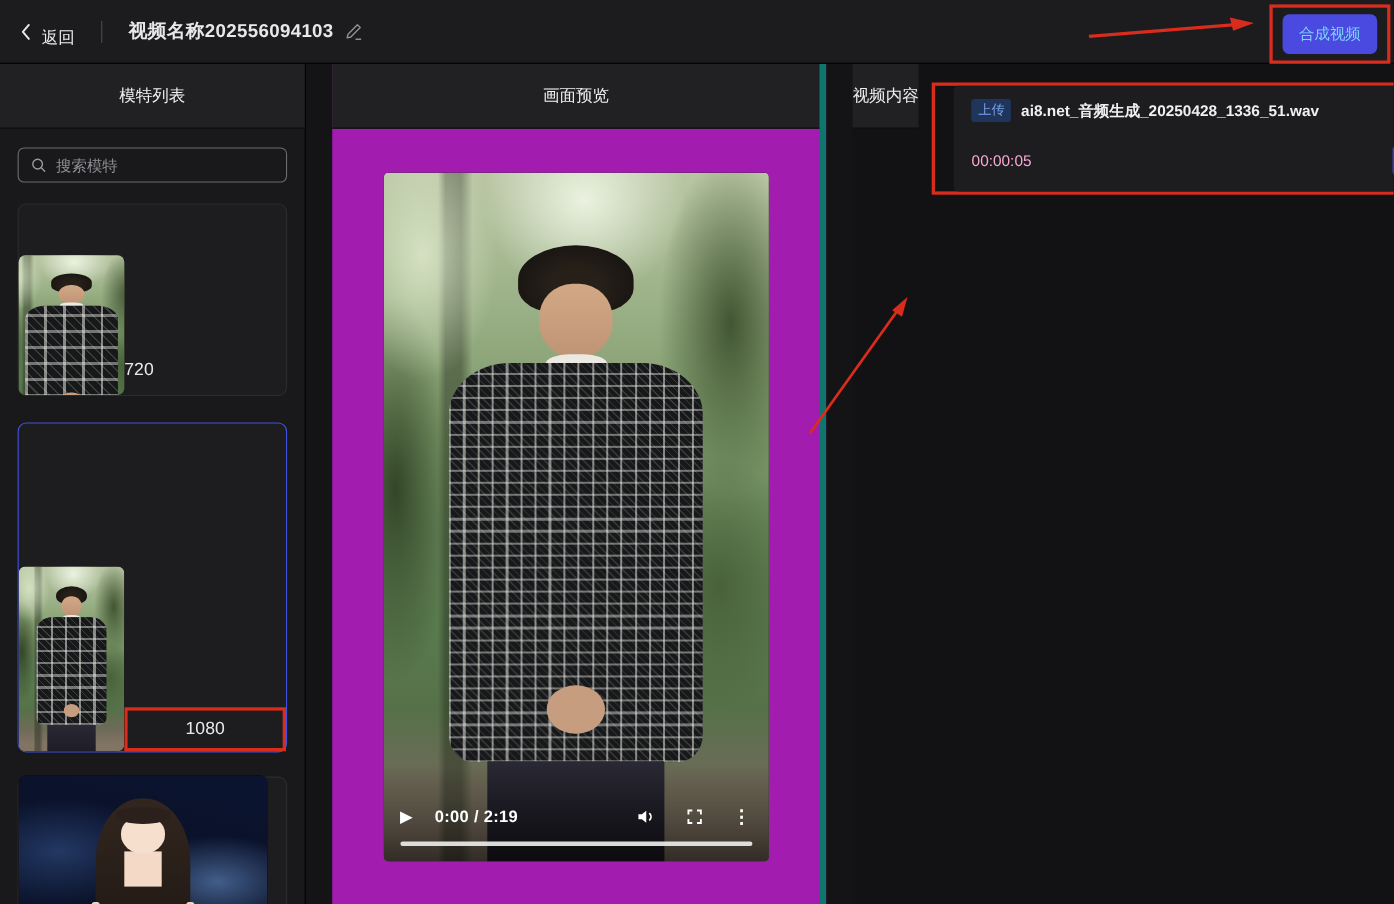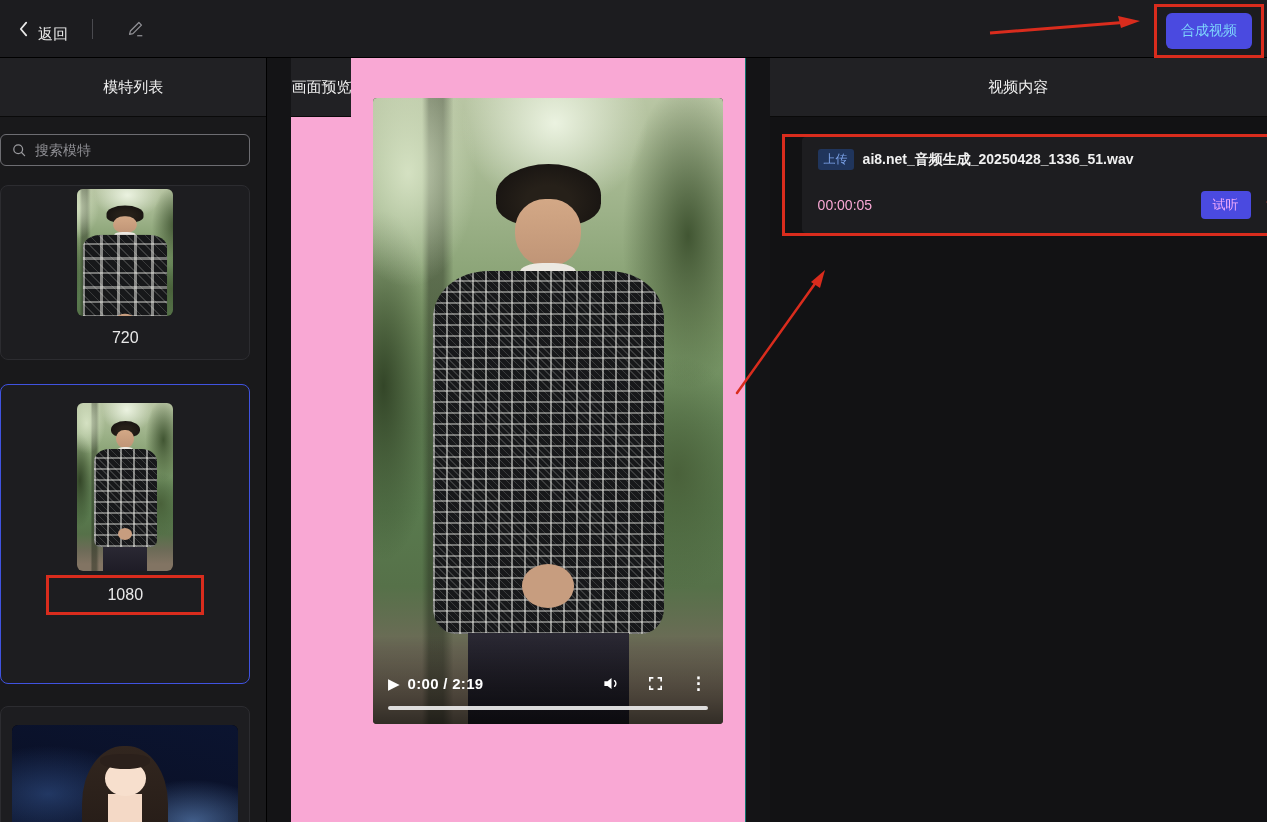--- a/index.html
+++ b/index.html
@@ -40,53 +40,53 @@
 
   
   .main { display:flex; height:764px;gap:24px; }
   .panel-header {
     height:59px; flex:none; background:#212124; border-bottom:1px solid #0a0a0a;
     display:flex; align-items:center; justify-content:center;
     font-size:15px; color:#f0f0f0;
   }
 
   .panel-models { width:278px; border-right:1px solid #000; background:#19191b; display:flex; flex-direction:column; }
-  .models-body { padding:17px 16px 0 0; flex:1; overflow:hidden; }
+  .models-body { padding:17px 16px 0 16px; flex:1; overflow:hidden; }
 
   .searchbox {
     height:32px; border:1px solid #6d6d72; border-radius:6px;
     display:flex; align-items:center; gap:8px; padding:0 10px; margin-bottom:19px;
     background:transparent;
   }
   .searchbox input {
     flex:1; background:transparent; border:none; outline:none;
     color:#ddd; font-size:14px; font-family:"Liberation Sans", sans-serif;
   }
   .searchbox input::placeholder { color:#8e8e93; }
 
   .model-card {
     border:1px solid #2c2c30; background:#1d1d20; border-radius:8px;
-    display:flex; flex-direction:column; align-items:center; cursor:pointer;
+    display:flex; flex-direction:row; align-items:flex-end; cursor:pointer;
   }
   .card-1 { height:175px; padding-top:3px; margin-bottom:24px; }
   .card-2 { height:300px; padding-top:18px; margin-bottom:22px; border-color:var(--selection); }
   .card-3 { height:230px; padding-top:18px; }
   .thumb { position:relative; overflow:hidden; border-radius:6px; background:#000; flex:none; }
   .thumb-sm { width:96px; height:127px; }
   .thumb-md { width:96px; height:168px; }
   .thumb-lg { width:226px; height:230px; }
   .card-label { font-size:16px; color:#e9e9e9; height:44px; display:flex; align-items:center; justify-content:center; }
   .anno-label-box {
     margin-top:4px; border:3px solid var(--annotation);
     width:158px; height:40px; display:flex; align-items:center; justify-content:center;
     font-size:16px; color:#e9e9e9;
   }
 
   
-  .panel-preview { width:472px; border-right:1px solid #0f766e; background:#f9a8d4; display:flex; }
+  .panel-preview { width:472px; border-right:6px solid #0f766e; background:#a21caf; display:flex; flex-direction:column; }
   .preview-body { flex:1; }
   .video {
     width:350px; height:626px; margin:40px auto 0; border-radius:4px;
     position:relative; overflow:hidden; background:#000;
   }
   .scene-wrap { position:absolute; inset:0; }
   .card-1 .scene-wrap { transform:scale(1.32) translateY(5%); transform-origin:50% 22%; }
 
   
   .scene-man {
@@ -144,32 +144,32 @@
   
   .v-controls {
     position:absolute; left:0; right:0; bottom:0; height:88px;
     background:linear-gradient(180deg, rgba(0,0,0,0), rgba(0,0,0,.62));
   }
   .ctrl-row {
     position:absolute; left:15px; right:15px; bottom:30px;
     display:flex; align-items:center; color:#fff;
   }
   .play-glyph { font-size:15px; line-height:1; cursor:pointer; }
-  .v-time { font-size:15px; margin-left:8px; letter-spacing:.3px; font-weight:bold; }
+  .v-time { font-size:15px; margin-left:20px; letter-spacing:.3px; font-weight:bold; }
   .ctrl-spacer { flex:1; }
   .ctrl-icon { display:flex; align-items:center; cursor:pointer; }
   .ctrl-icon + .ctrl-icon { margin-left:26px; }
   .dots { font-size:17px; font-weight:bold; letter-spacing:1px; }
   .v-progress {
     position:absolute; left:15px; right:15px; bottom:14px; height:4px;
     background:rgba(235,235,235,.92); border-radius:2px; cursor:pointer;
   }
 
   
-  .panel-content { width:517px; background:#121214; display:flex; flex-direction:column; }
+  .panel-content { width:517px; background:#121214; display:flex; flex-direction:row; }
   .content-body { flex:1; position:relative; }
   .audio-anno {
     position:absolute; left:12px; top:17px; width:499px; height:102px;
     border:3px solid var(--annotation);
   }
   .audio-card {
     width:100%; height:100%; background:#1d1d20; border-radius:4px;
     padding:12px 16px 14px; display:flex; flex-direction:column; justify-content:space-between;margin-left:17px;
   }
   .audio-row { display:flex; align-items:center; }
@@ -193,20 +193,21 @@
 <header class="topbar">
   <div class="back">
     <span style="display:flex;">
       <svg width="11" height="18" viewBox="0 0 12 20" fill="none" stroke="#e8e8e8" stroke-width="2" stroke-linecap="round" stroke-linejoin="round">
           <polyline points="9,3 3,10 9,17"></polyline>
         </svg>
     </span>
     <span class="back-label">返回</span>
   </div>
   <div class="tb-divider"></div>
+  <div class="doc-title">视频名称202556094103</div>
   <span class="pencil">
     <svg width="17" height="17" viewBox="0 0 20 20" fill="none" stroke="#8f8f94" stroke-width="1.5" stroke-linejoin="round">
         <path d="M3 17l1-4L14 3l3 3L7 16l-4 1z"></path>
         <line x1="12" y1="18.5" x2="18" y2="18.5"></line>
       </svg>
   </span>
 
   <div class="anno-btn-box">
     <button class="btn-primary">合成视频</button>
   </div>

